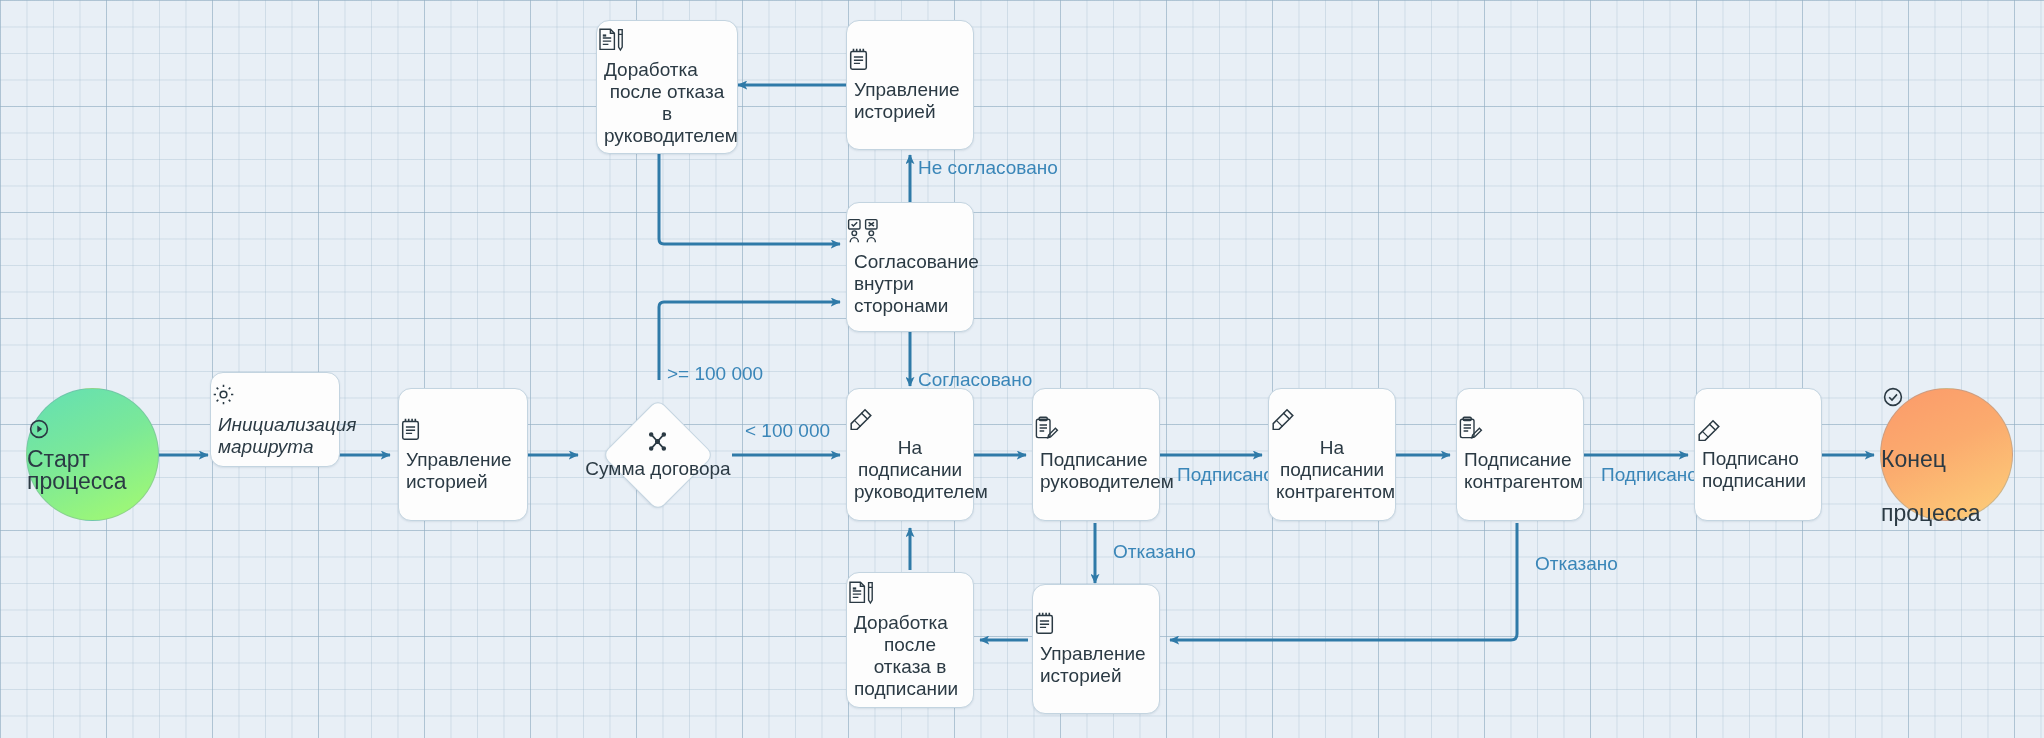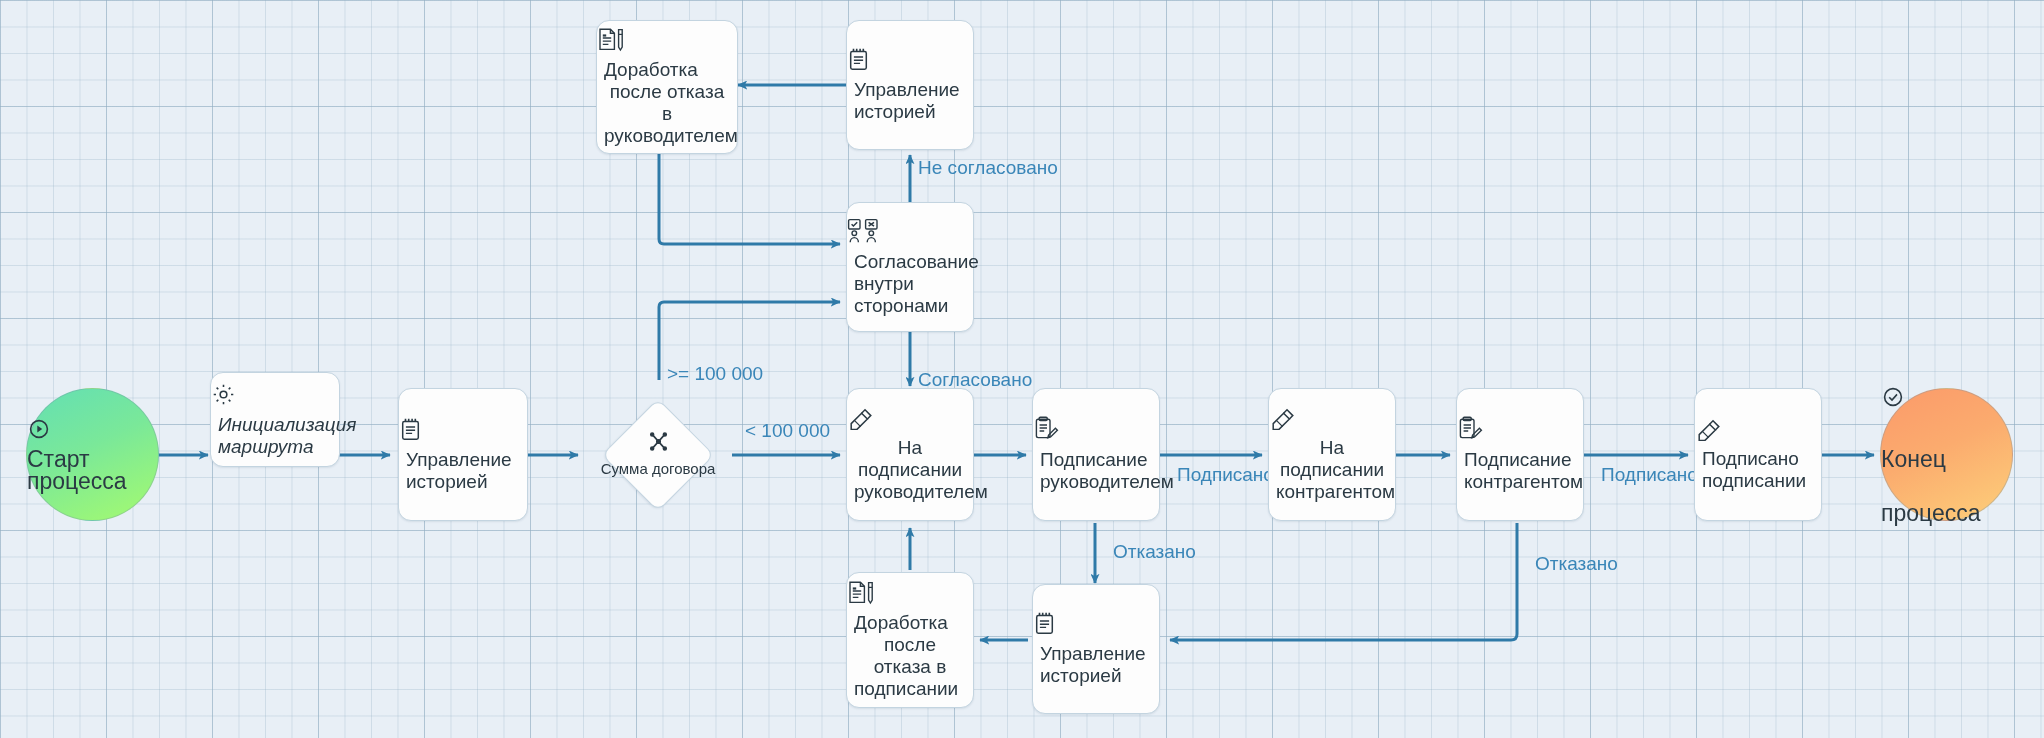--- a/index.html
+++ b/index.html
@@ -29,21 +29,21 @@
   .start{background:linear-gradient(155deg,#63dfb4 0%,#7ae899 45%,#a6fb6e 100%);}
   .end{background:linear-gradient(155deg,#fb9a6a 0%,#fbab6e 45%,#fdd07a 100%);}
   .gateway{position:absolute;display:flex;flex-direction:column;align-items:center;
            justify-content:center;}
   .gwshape{position:absolute;left:50%;top:50%;width:78px;height:78px;
            transform:translate(-50%,-50%) rotate(45deg);background:#fdfdfd;
            border:1.5px solid #c3d4e0;border-radius:9px;
            box-shadow:0 1px 2px rgba(40,70,95,.10);}
   .gwinner{position:relative;display:flex;flex-direction:column;align-items:center;
            justify-content:center;}
-  .gwinner .lbl{font-size:15px;line-height:22px;color:#2b3a44;white-space:nowrap;}
+  .gwinner .lbl{font-size:19px;line-height:22px;color:#2b3a44;white-space:nowrap;}
   .gwinner .ico{margin-bottom:5px;}
 </style>
 </head>
 <body>
 
 <div id="canvas">
 
   <svg class="edges" viewBox="0 0 2044 738">
     <defs>
       <marker id="ah" markerWidth="10" markerHeight="9" refX="9.2" refY="4.5" orient="auto" markerUnits="userSpaceOnUse">

